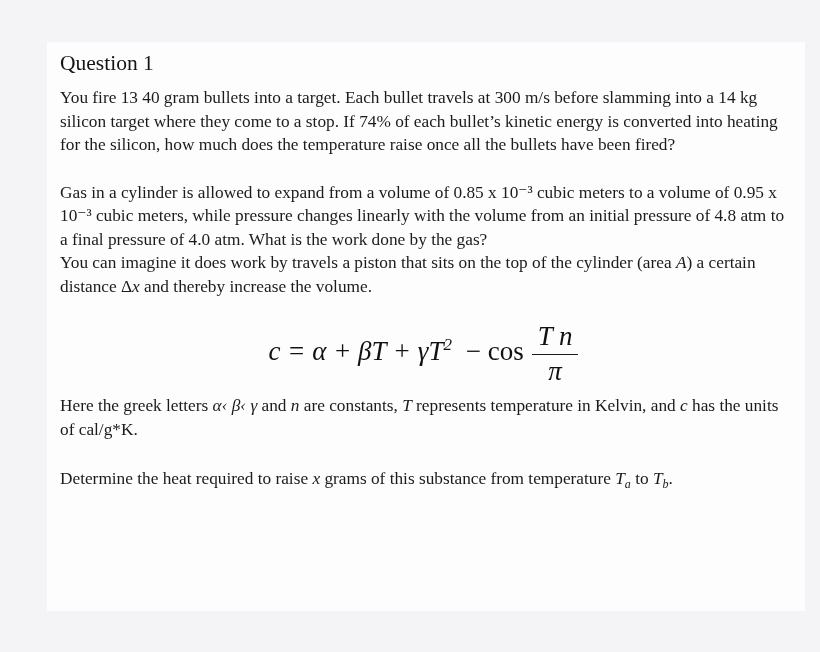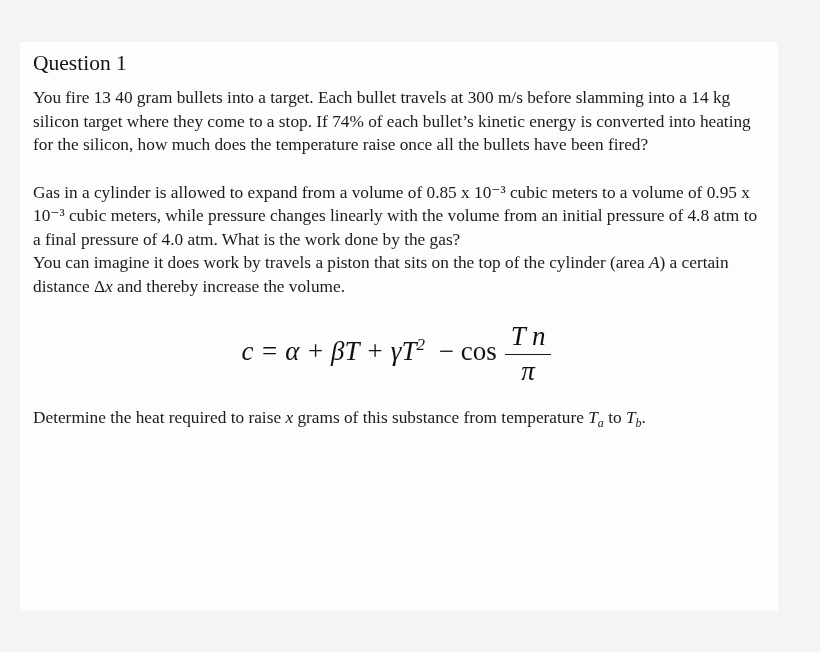--- a/index.html
+++ b/index.html
@@ -10,21 +10,21 @@
   }
   .page {
     position: relative;
     width: 820px;
     height: 652px;
     background: #f4f4f6;
     overflow: hidden;
   }
   .card {
     position: absolute;
-    left: 20px;
+    left: 47px;
     top: 42px;
     width: 758px;
     height: 569px;
     background: #fdfdfd;
     color: #1b1b1b;
     padding: 8px 18px 0 13px;
     overflow: hidden;
   }
   .q-title {
     font-size: 21.5px;
@@ -68,21 +68,21 @@
     padding: 0 6px 3px 6px;
     border-bottom: 1.6px solid #1b1b1b;
     line-height: 29px;
   }
   .frac-den {
     display: block;
     padding-top: 2px;
     line-height: 29px;
   }
   .note { margin-top: 8px; }
-  .final-line { margin-top: 20px; }
+  .final-line { margin-top: 26px; }
   sub.var-sub {
     font-style: italic;
     font-size: 12px;
     vertical-align: sub;
     line-height: 0;
   }
 </style>
 </head>
 <body>
 
@@ -99,18 +99,19 @@
         <span>You can imagine it does work by travels a piston that sits on the top of the cylinder (area </span><span class="var">A</span><span>) a certain distance Δ</span><span class="var">x</span><span>  and thereby increase the volume.</span></p>
     </section>
 
     <section>
 
       <div class="formula">
         <span class="math">c = α + βT + γT</span><sup class="math-sup">2</sup>
         <span class="math-op">− cos</span><span class="frac"><span class="frac-num math">T n</span><span class="frac-den math">π</span></span>
       </div>
 
+      <p class="q-body note"><span>Here the greek letters </span><span class="var">α‹ β‹ γ</span><span> and </span><span class="var">n</span><span> are constants, </span><span class="var">T</span><span> represents temperature in Kelvin, and </span><span class="var">c</span><span> has the units of cal/g*K.</span></p>
 
       <p class="q-body final-line"><span>Determine the heat required to raise </span><span class="var">x</span><span> grams of this substance from temperature </span><span class="var"><span>T</span><sub class="var-sub">a</sub></span><span> to </span><span class="var"><span>T</span><sub class="var-sub">b</sub></span><span>.</span></p>
     </section>
 
   </main>
 </div>
 
 </body></html>

